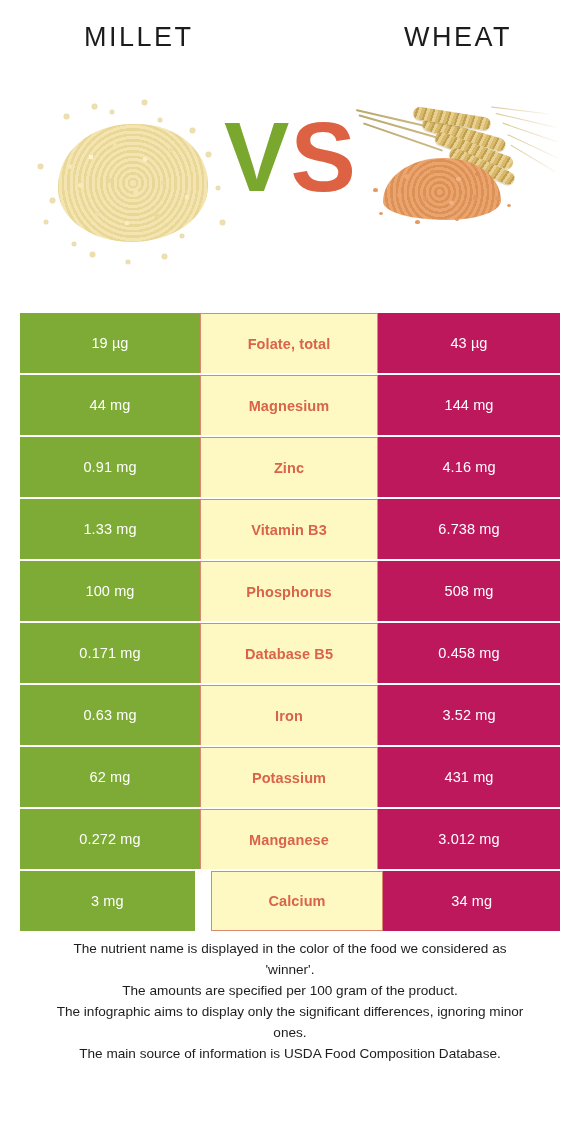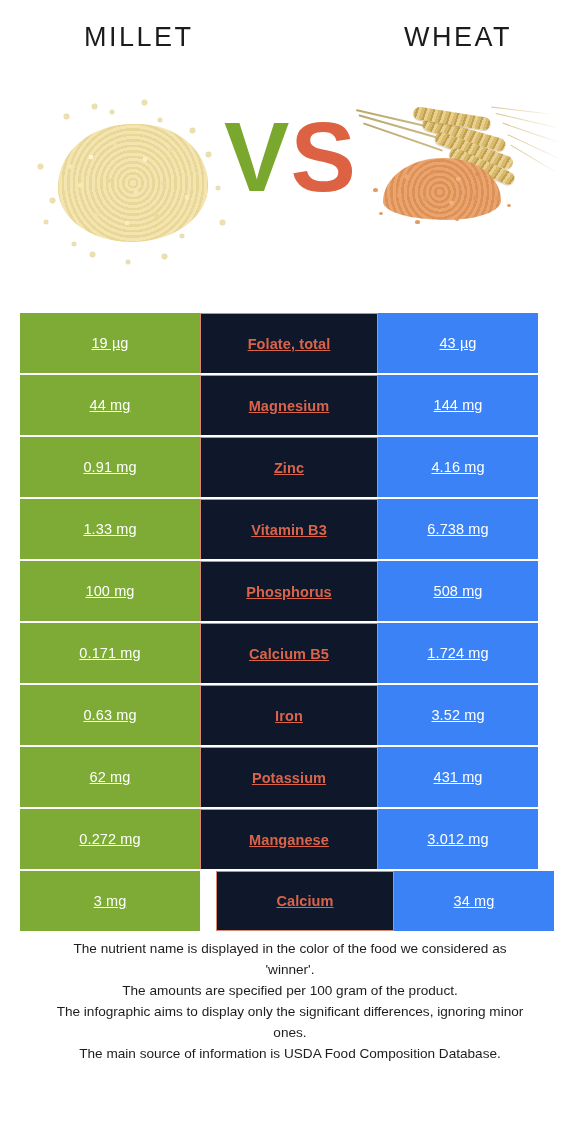--- a/index.html
+++ b/index.html
@@ -86,29 +86,29 @@
       radial-gradient(ellipse at 45% 58%, #eda670 0%, #d98b50 78%, #c97c45 100%);
   }
   .wg { position:absolute; border-radius:50% 50% 46% 46%; background:#e39a62; }
 
   
   .table { position:absolute; left:20px; top:313px; width:540px; }
   .row { display:flex; width:540px; height:60px; margin-bottom:2px; }
   .row:last-child { margin-bottom:0; }
   .cell {
     display:flex; align-items:center; justify-content:center;
-    font-size:14.5px; font-weight:400; letter-spacing:.1px;text-decoration:underline;
+    font-size:14.5px; font-weight:400; letter-spacing:.1px;
   }
   .cell-left  { width:180px; background:#7DAB35; color:#ffffff; }
   .cell-mid   {
-    width:178px; background:#0f172a; color:#d9644a; font-weight:700;
+    width:178px; background:#fef9c3; color:#d9644a; font-weight:700;
     border-top:1px solid #d98a6e; border-left:1px solid #d98a6e; border-right:1px solid #d98a6e;
   }
   .row:last-child .cell-mid { border-bottom:1px solid #d98a6e;margin-left:16px; }
-  .cell-right { width:160px; background:#3b82f6; color:#ffffff; }
+  .cell-right { width:182px; background:#be185d; color:#ffffff; }
 
   
   .footer {
     position:absolute; left:20px; top:938px; width:540px;
     text-align:center; font-size:13.6px; line-height:21px; color:#1d1d1d;
     font-family:"Liberation Sans", sans-serif;
   }
   .footer p { margin:0; }
 </style>
 </head>
@@ -199,22 +199,22 @@
     </div>
 
     <div class="row">
       <div class="cell cell-left">100 mg</div>
       <div class="cell cell-mid">Phosphorus</div>
       <div class="cell cell-right">508 mg</div>
     </div>
 
     <div class="row">
       <div class="cell cell-left">0.171 mg</div>
-      <div class="cell cell-mid">Calcium B5</div>
-      <div class="cell cell-right">1.724 mg</div>
+      <div class="cell cell-mid">Database B5</div>
+      <div class="cell cell-right">0.458 mg</div>
     </div>
 
     <div class="row">
       <div class="cell cell-left">0.63 mg</div>
       <div class="cell cell-mid">Iron</div>
       <div class="cell cell-right">3.52 mg</div>
     </div>
 
     <div class="row">
       <div class="cell cell-left">62 mg</div>

